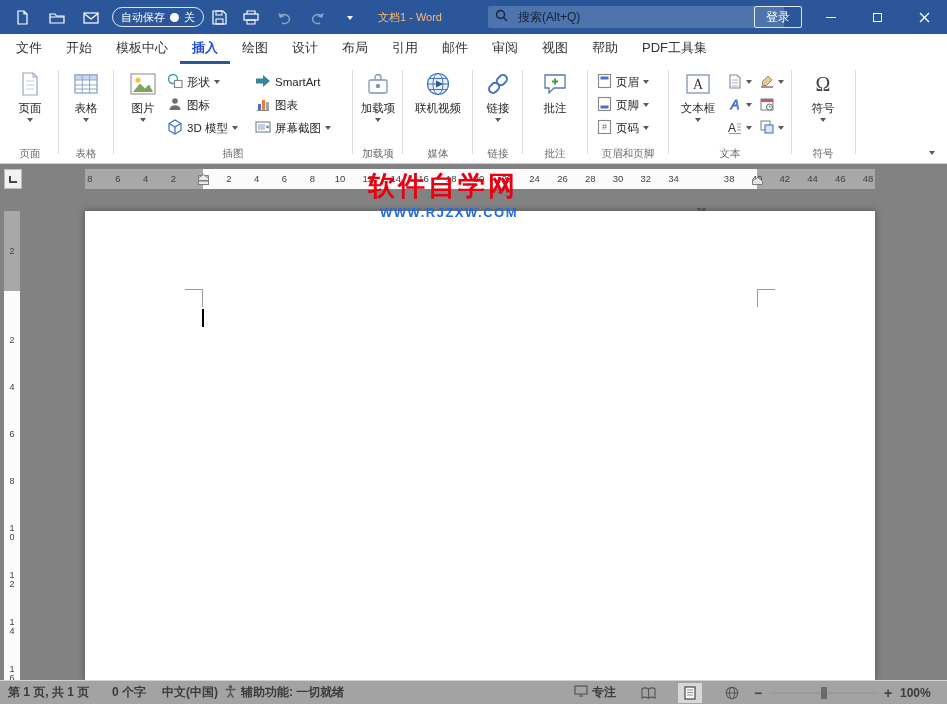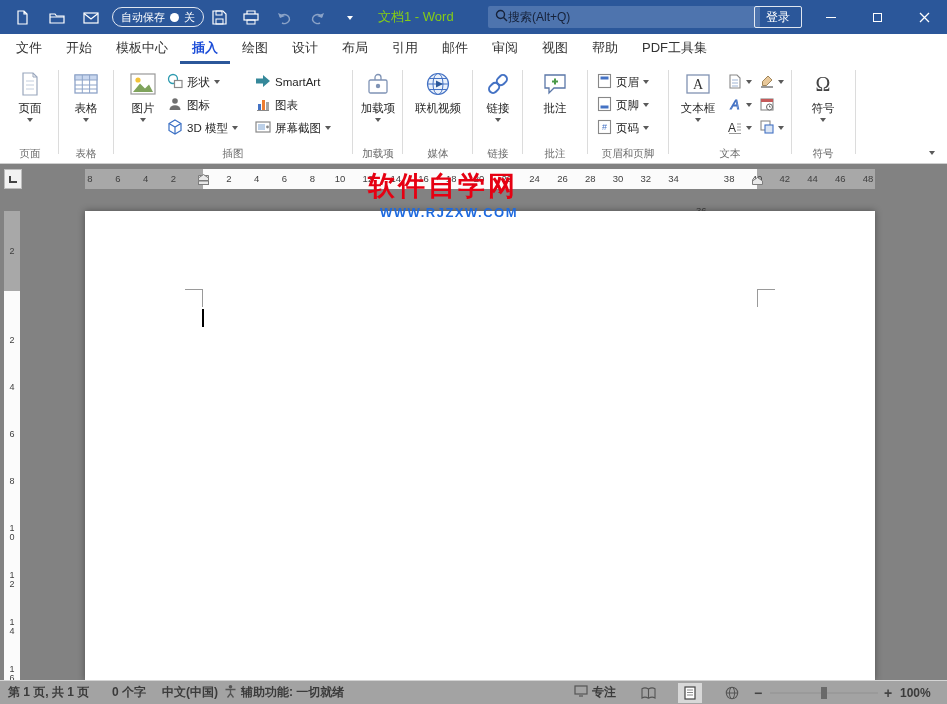--- a/index.html
+++ b/index.html
@@ -5,22 +5,22 @@
   * { margin:0; padding:0; box-sizing:border-box; }
   html,body { background:#555; }
   body { font-family:"Liberation Sans","DejaVu Sans",sans-serif; }
   .app { position:relative; width:947px; height:704px; background:#828282; overflow:hidden; }
 
   
   .titlebar { position:absolute; top:0; left:0; right:0; height:34px; background:#2b579a; color:#fff; z-index:60; }
   .titlebar .ic { position:absolute; top:9px; width:17px; height:17px; display:flex; align-items:center; justify-content:center; }
   .autosave { position:absolute; left:112px; top:7px; height:20px; border:1px solid rgba(255,255,255,.85); border-radius:10px; display:flex; align-items:center; gap:5px; padding:0 8px; font-size:11px; color:#fff; }
   .autosave .dot { width:9px; height:9px; border-radius:50%; background:#fff; }
-  .doc-title { position:absolute; left:378px; top:0; height:34px; line-height:34px; font-size:13px; color:#84cc16; }
-  .searchbox { position:absolute; left:488px; top:6px; width:272px; height:22px; background:#4e74ae; border-radius:2px; display:flex; align-items:center; padding:0 7px; gap:0; }
+  .doc-title { position:absolute; left:378px; top:0; height:34px; line-height:34px; font-size:11px; color:#fdba74; }
+  .searchbox { position:absolute; left:488px; top:6px; width:296px; height:22px; background:#4e74ae; border-radius:2px; display:flex; align-items:center; padding:0 7px; gap:10px; }
   .searchbox input { background:transparent; border:none; outline:none; font-size:12px; color:#16223a; width:200px; font-family:inherit; }
   .searchbox input::placeholder { color:#16223a; opacity:1; }
   .login-btn { position:absolute; left:754px; top:6px; height:22px; line-height:20px; padding:0 11px; border:1px solid rgba(255,255,255,.85); border-radius:2px; font-size:12px; color:#fff; }
   .winbtn { position:absolute; top:0; width:46px; height:34px; display:flex; align-items:center; justify-content:center; }
   .winbtn.min { left:808px; } .winbtn.max { left:854px; } .winbtn.close { left:901px; }
   .minbar { width:10px; height:1px; background:#fff; }
   .maxbox { width:9px; height:9px; border:1px solid #fff; }
 
   
   .tabsrow { position:absolute; top:34px; left:0; right:0; height:30px; background:#fff; display:flex; align-items:stretch; padding-left:4px; z-index:55; }

